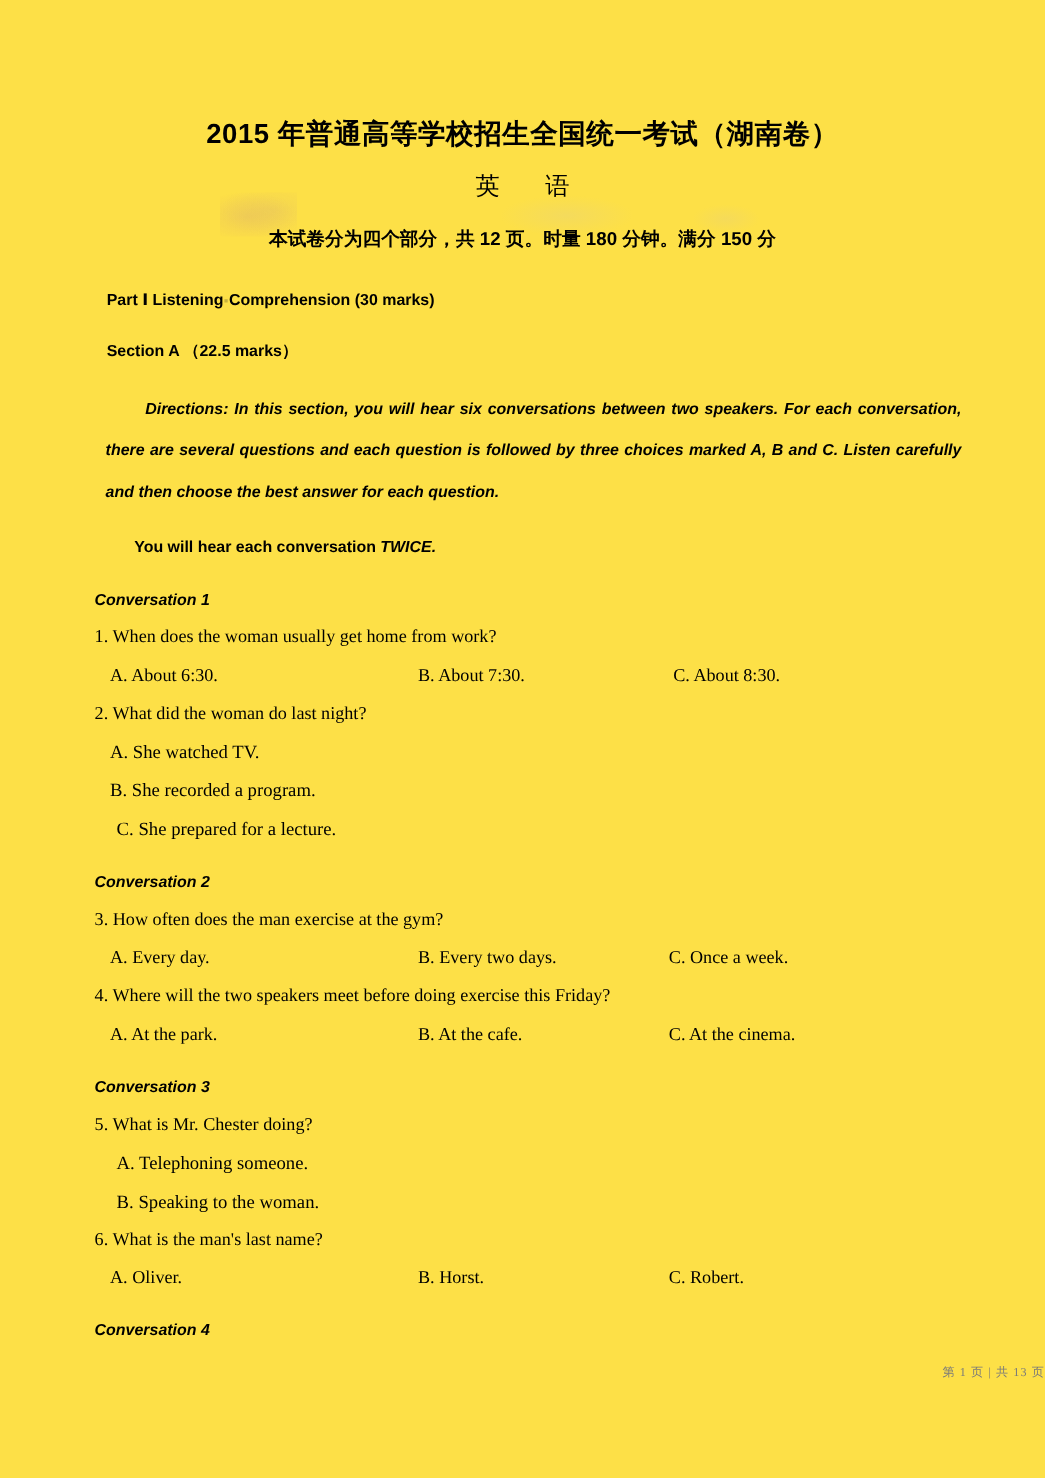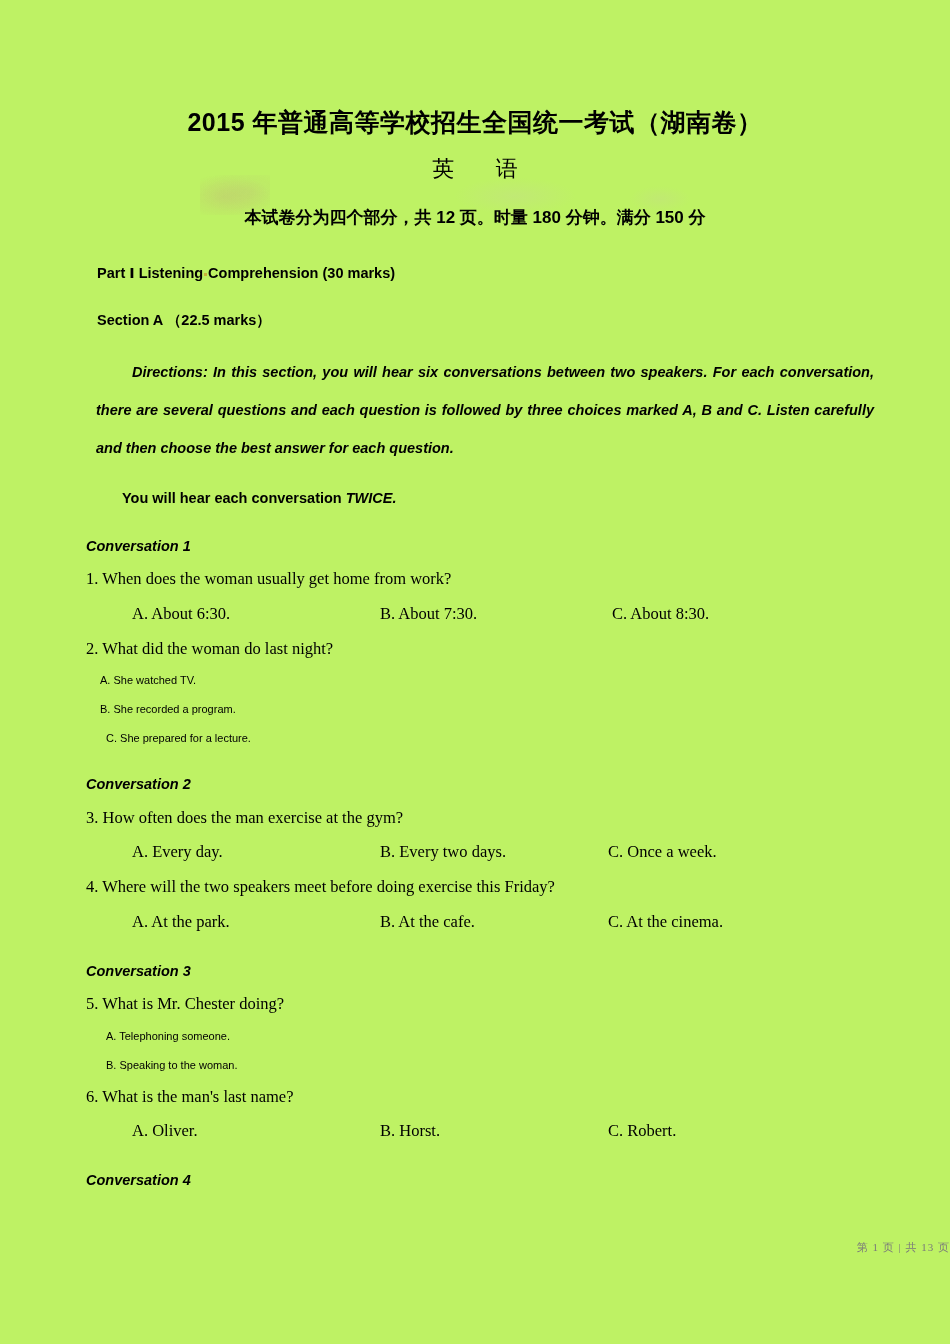--- a/index.html
+++ b/index.html
@@ -13,21 +13,21 @@
     position: relative;
     font-family: "Liberation Serif", "DejaVu Serif", serif;
     color: #000000;
     overflow: hidden;
   }
 
   .page {
     position: relative;
     width: 950px;
     height: 1344px;
-    background: #bef264;
+    background: #fde047;
   }
 
   
   .watermark {
     position: absolute;
     left: 200px;
     top: 175px;
     width: 70px;
     height: 40px;
     background:
@@ -159,28 +159,28 @@
     padding-top: 18px;
     font-family: "Liberation Serif", "DejaVu Serif", serif;
     font-size: 16.5px;
     line-height: 1;
   }
   .opts-row .opt {
     position: absolute;
     top: 18px;
     white-space: nowrap;
   }
-  .opt-a { left: 14px; margin-left: 32px; }
+  .opt-a { left: 14px; }
   .opt-b { left: 274px; margin-left: 20px; }
   .opt-c { left: 526px; }
   .opt-c.wide { left: 522px; }
 
   .opt-stack {
-    font-family: Liberation Sans, sans-serif;
-    font-size: 11px;
+    font-family: Liberation Serif, serif;
+    font-size: 17px;
     margin: 0;
     padding-top: 18px;
     padding-left: 14px;
     line-height: 1;
   }
   .opt-stack.deeper { padding-left: 20px; }
 
   
   .footer {
     position: absolute;

